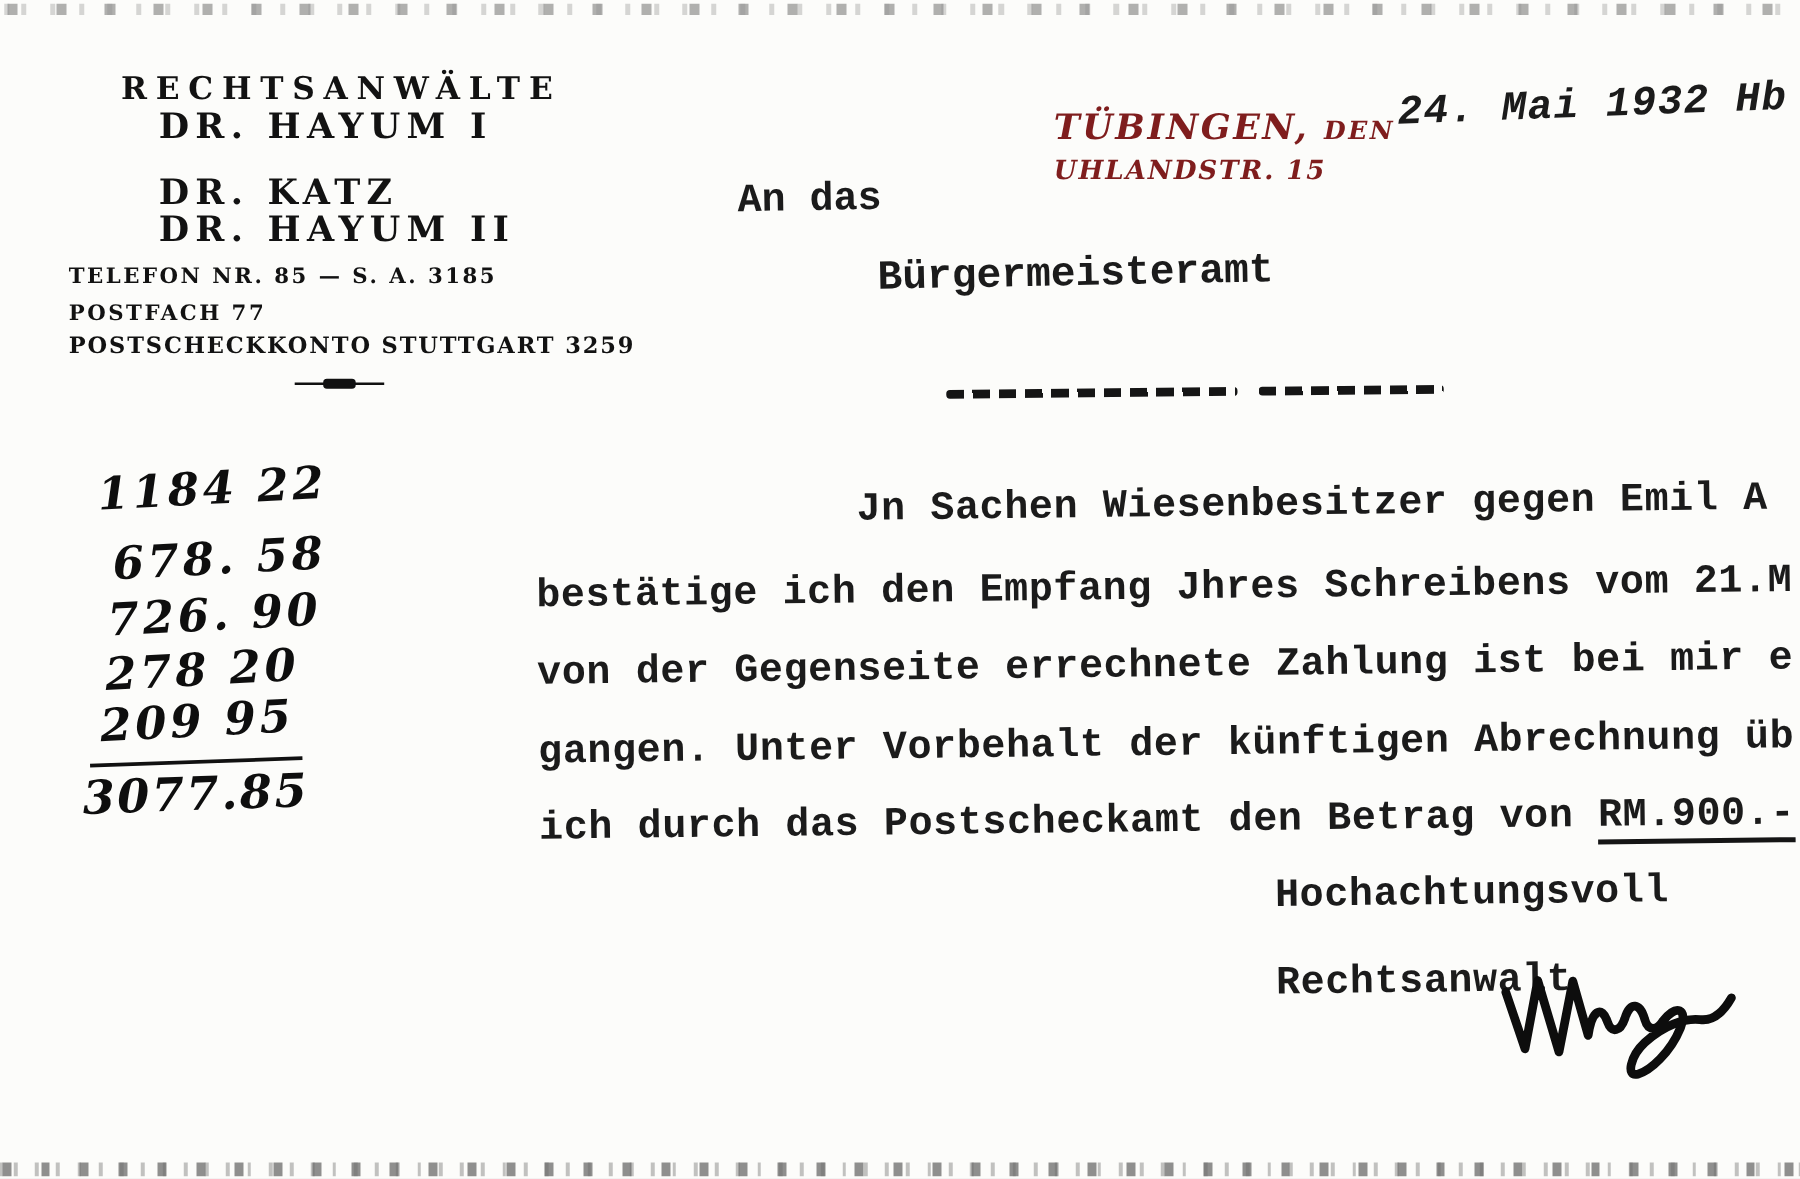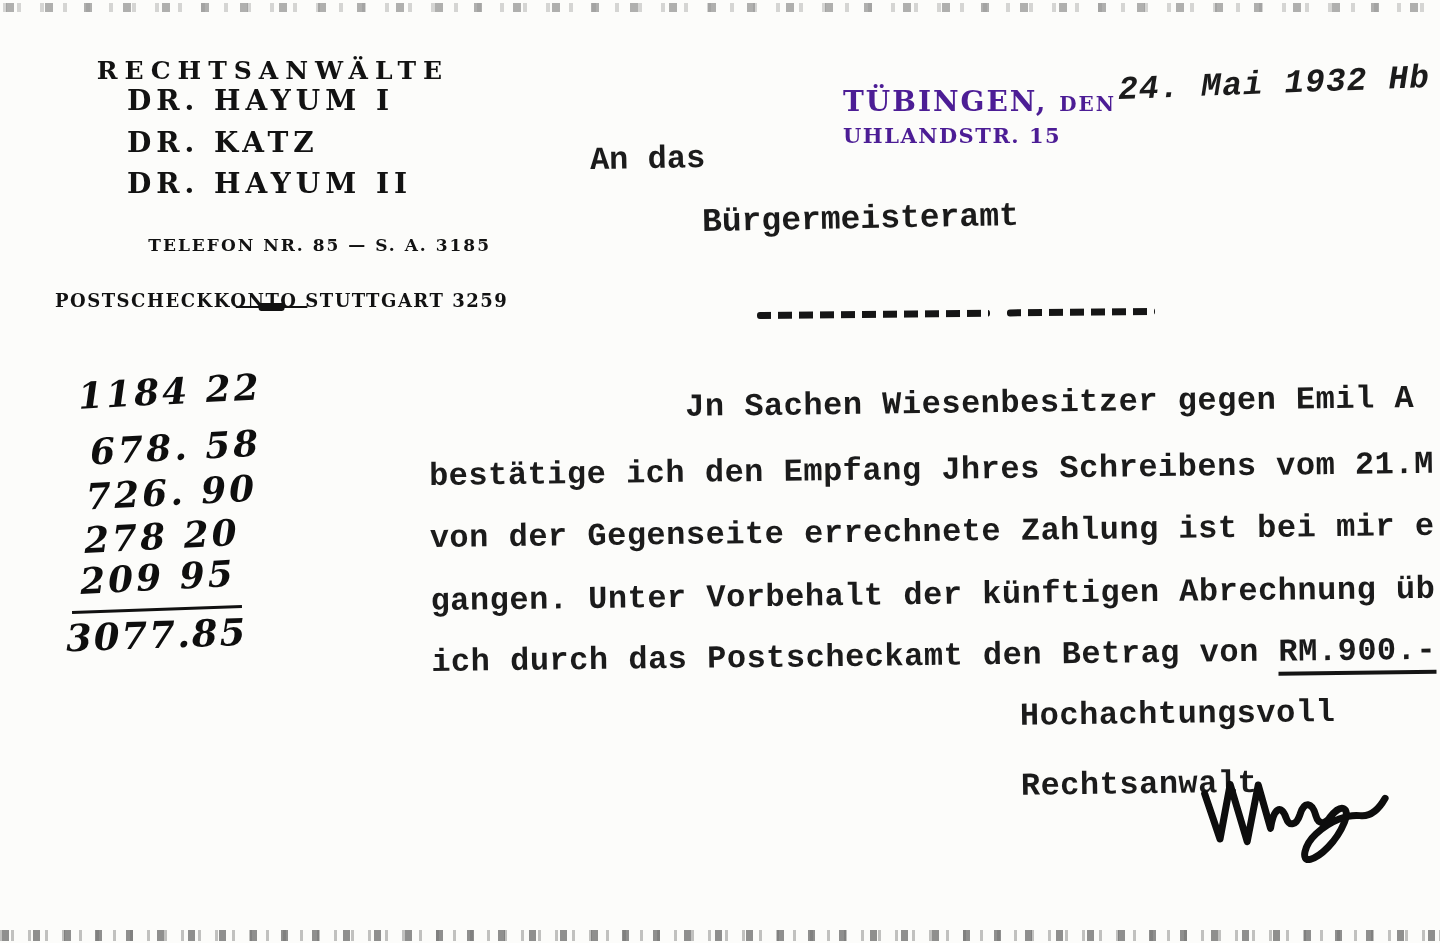--- a/index.html
+++ b/index.html
@@ -28,31 +28,31 @@
   }
 
   
   .letterhead {
     position:absolute; left:55px; top:0; width:436px; height:330px;
     font-family:"DejaVu Serif", serif; font-weight:700; color:#121212;
   }
   .lh-title { position:absolute; top:56px; width:100%; text-align:center;
     font-size:25px; letter-spacing:7px; white-space:nowrap; }
   .lh-name { position:absolute; left:72px; font-size:28px; letter-spacing:5px; white-space:nowrap; }
-  .n1 { top:84px; } .n2 { top:126px; } .n3 { top:167px;text-align:right; }
-  .lh-small { position:absolute; width:100%; text-align:right; font-size:17px;
-    letter-spacing:2px; white-space:nowrap;margin-top:24px; }
+  .n1 { top:84px; } .n2 { top:137px; } .n3 { top:167px;text-align:right; }
+  .lh-small { position:absolute; width:100%; text-align:left; font-size:17px;
+    letter-spacing:2px; white-space:nowrap; }
   .lh-phone { top:211px; }
   .lh-postbox { top:241px; }
   .lh-konto { top:266px; font-size:18px; letter-spacing:1.5px; }
   .lh-ornament { position:absolute; top:297px; left:50%; transform:translateX(-52%); }
 
   
   .cityblock { position:absolute; left:843px; top:85px;
-    font-family:"DejaVu Serif", serif; font-weight:700; color:#4c1d95; }
+    font-family:"DejaVu Serif", serif; font-weight:700; color:#7f1d1d;font-style:italic; }
   .city { font-size:28px; letter-spacing:2px; white-space:nowrap; }
   .city .den { font-size:20px; letter-spacing:2px; }
   .street { font-size:21px; letter-spacing:1.5px; margin-top:5px; }
 
   .typed { font-family:"Liberation Mono", monospace; font-weight:700; color:#1b1b1b; }
 
   .dateline { position:absolute; left:1118px; top:66px; font-size:33px;
     font-style:italic; letter-spacing:1px; transform:rotate(-2.2deg); white-space:nowrap; }
 
   .recipient-1 { position:absolute; left:590px; top:141px; font-size:32px;
@@ -105,20 +105,21 @@
 
   <div class="edge top"></div>
   <div class="edge bottom"></div>
 
   <div class="letterhead">
     <div class="lh-title">RECHTSANWÄLTE</div>
     <div class="lh-name n1">DR. HAYUM I</div>
     <div class="lh-name n2">DR. KATZ</div>
     <div class="lh-name n3">DR. HAYUM II</div>
     <div class="lh-small lh-phone">TELEFON NR. 85 — S. A. 3185</div>
+    <div class="lh-small lh-postbox">POSTFACH 77</div>
     <div class="lh-small lh-konto">POSTSCHECKKONTO STUTTGART 3259</div>
     <div class="lh-ornament">
       <svg width="72" height="10" viewBox="0 0 72 10">
         <line x1="0" y1="5" x2="72" y2="5" stroke="#111" stroke-width="2"></line>
         <rect x="23" y="1" width="26" height="8" rx="3" fill="#111"></rect>
       </svg>
     </div>
   </div>
 
   <div class="cityblock">

